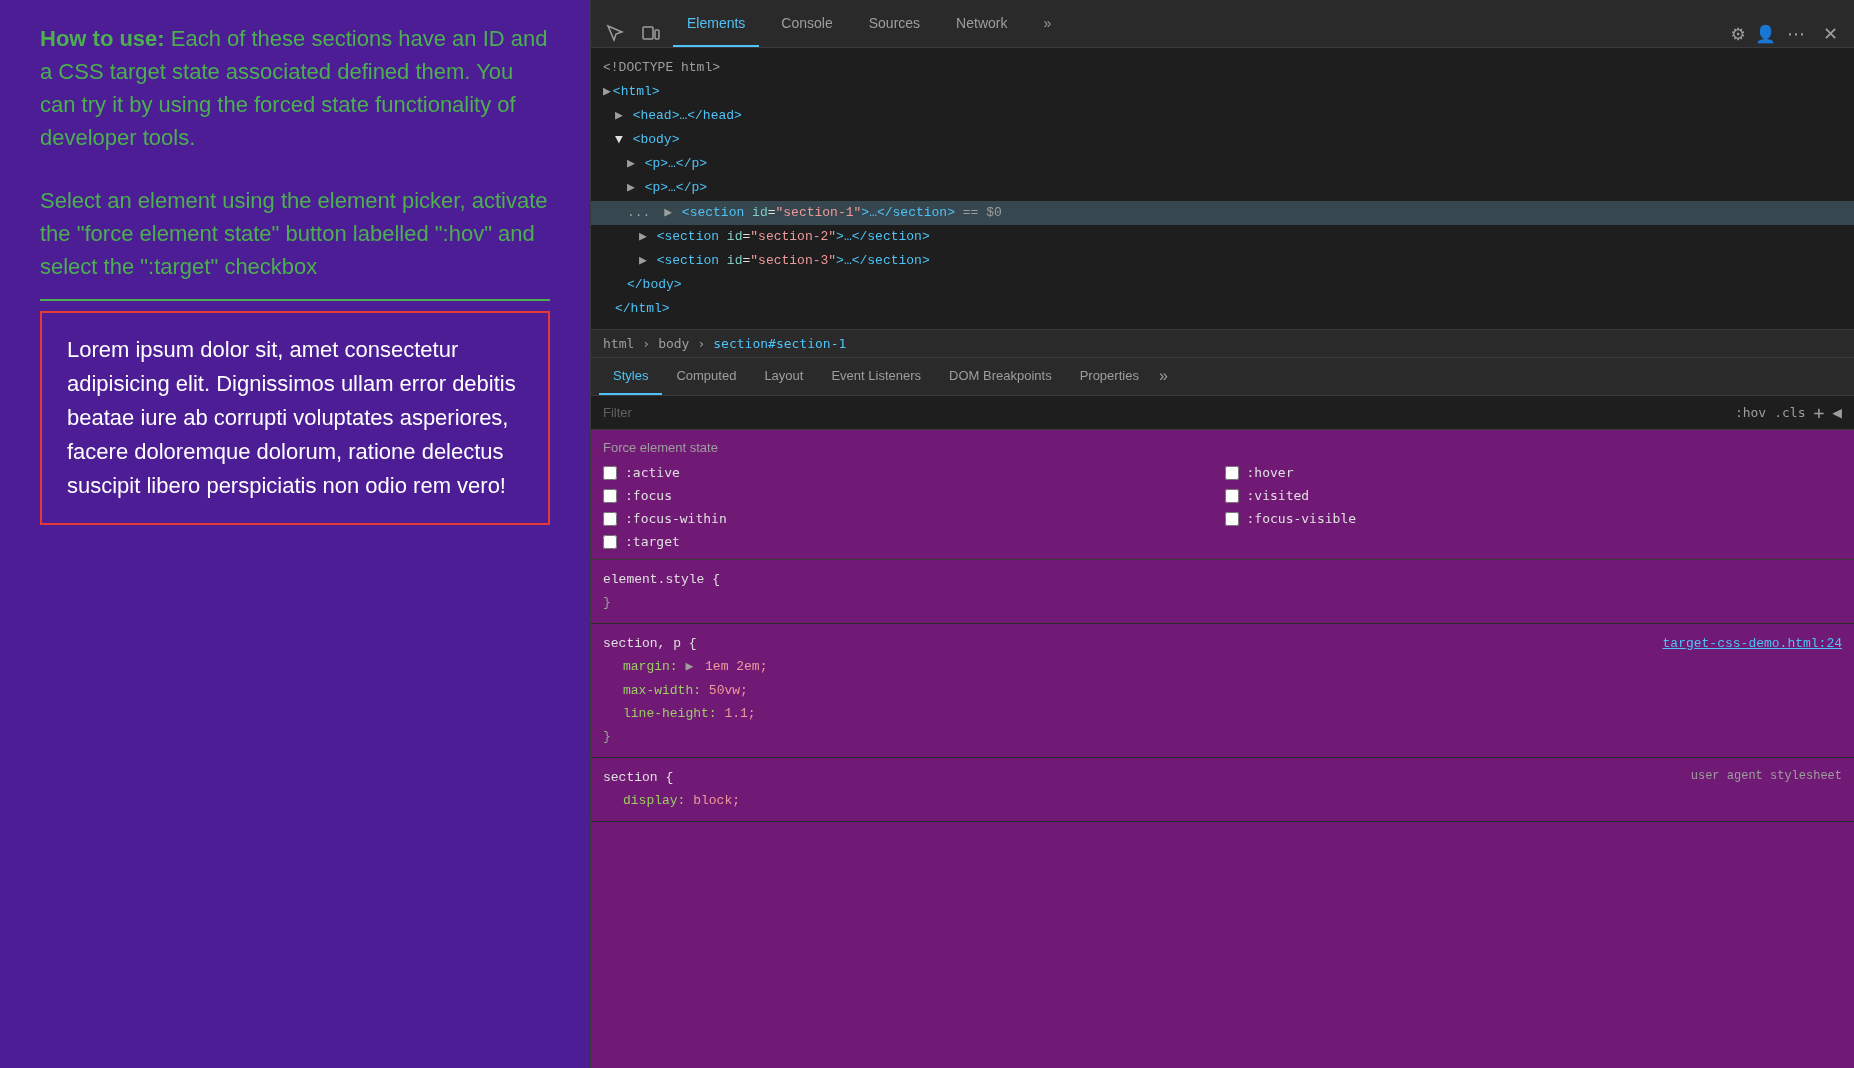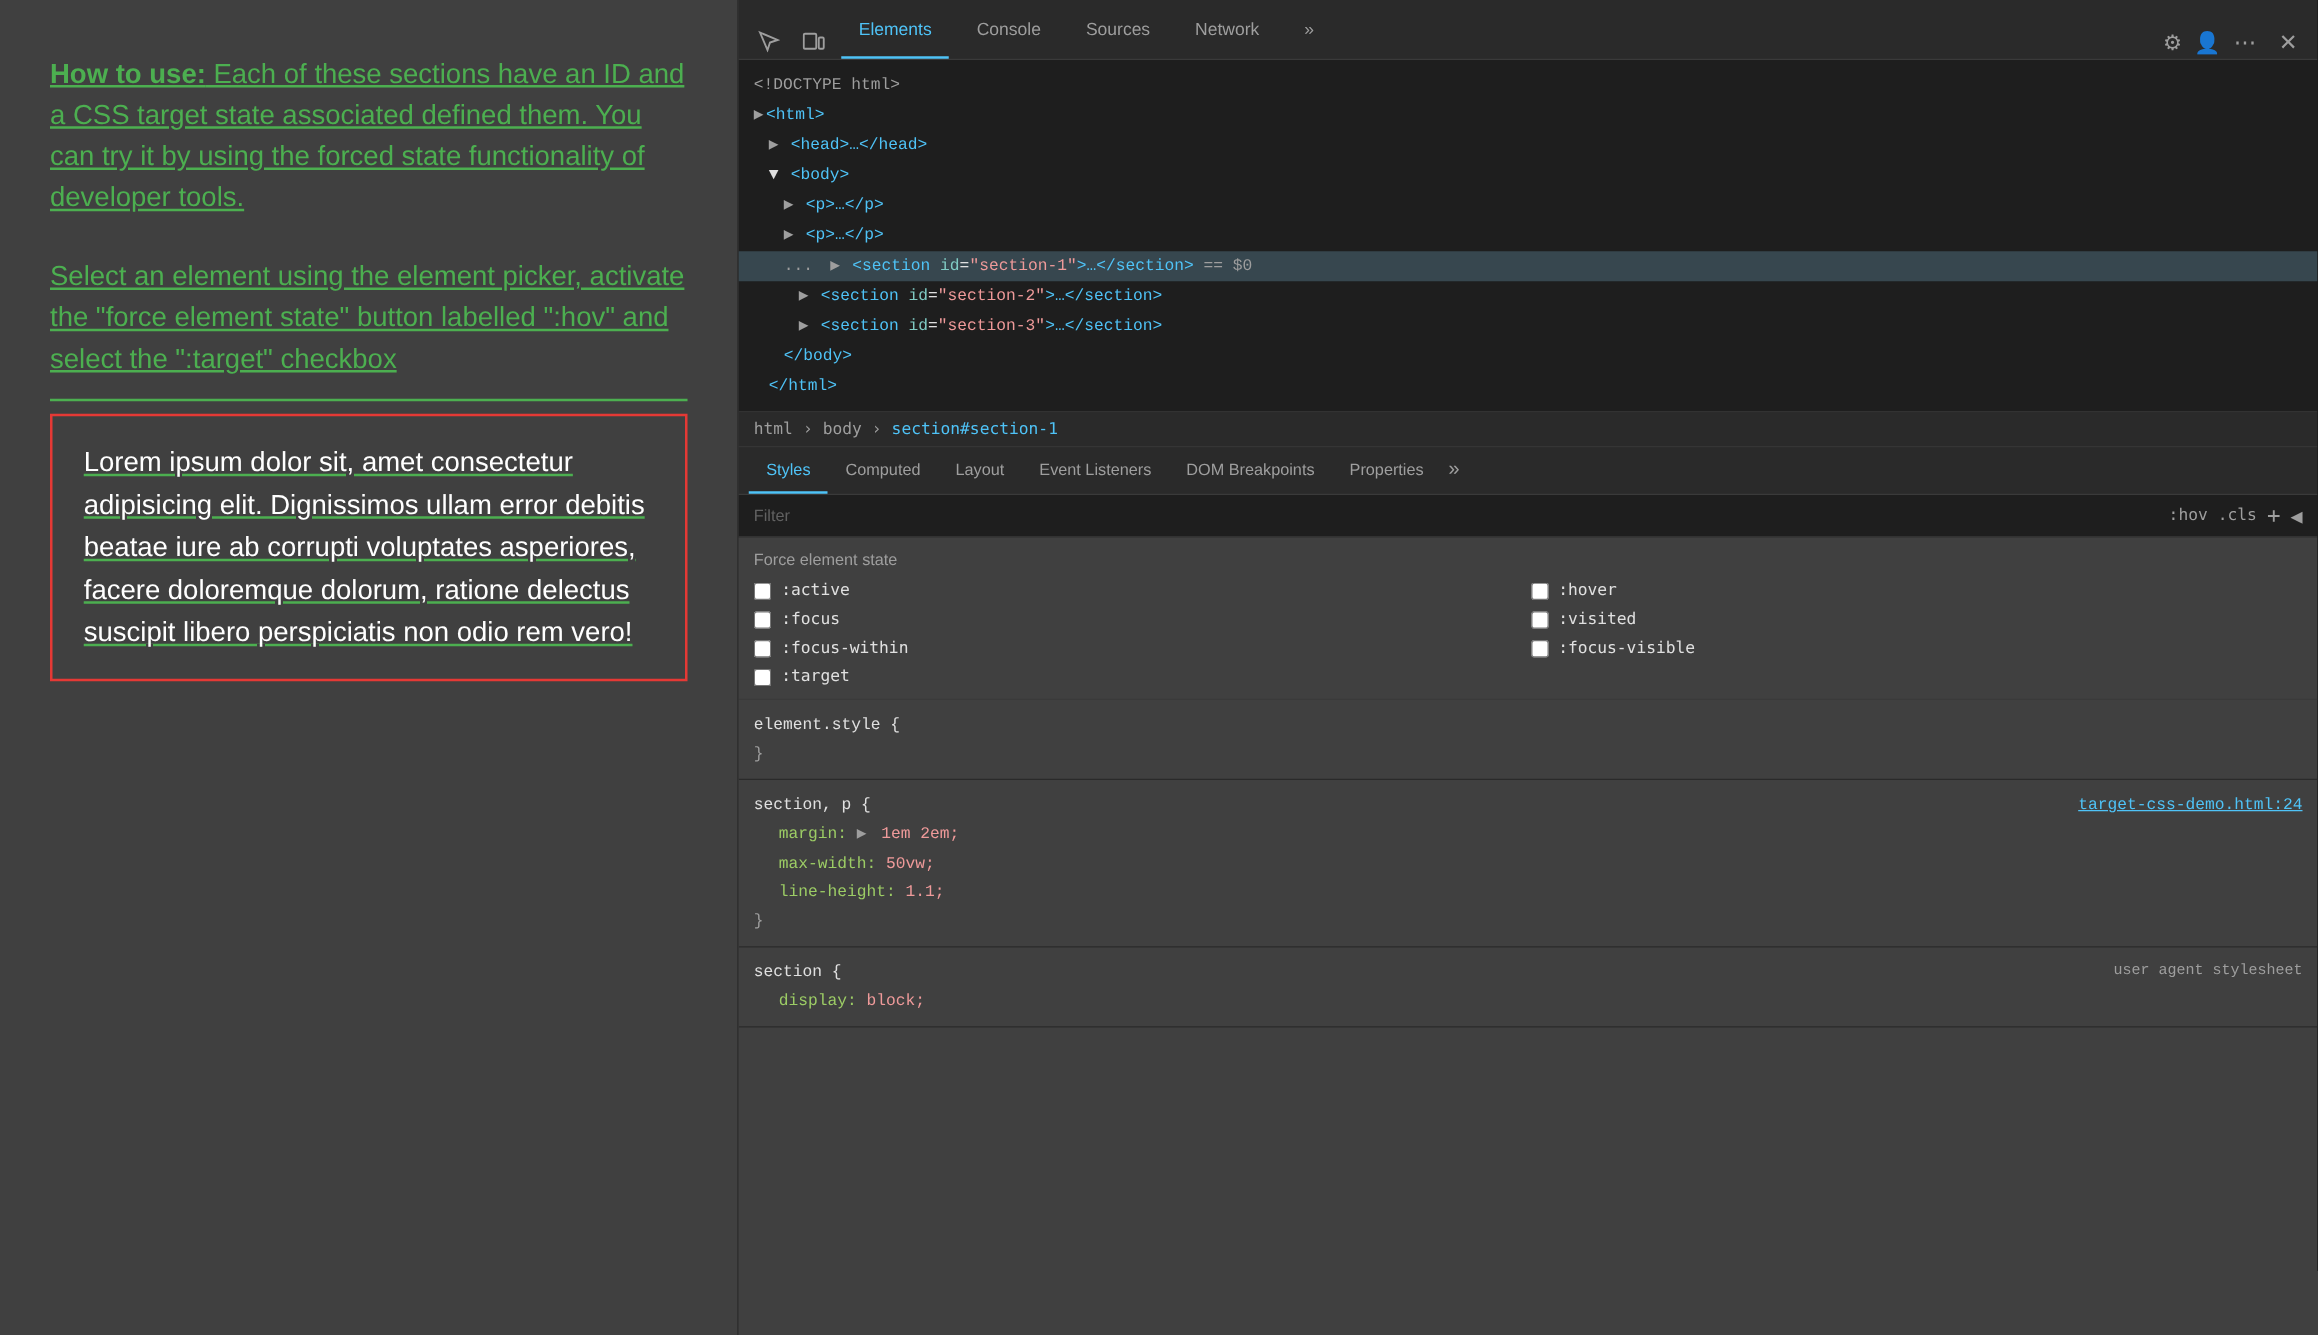--- a/index.html
+++ b/index.html
@@ -9,26 +9,25 @@
       height: 1068px;
       font-family: Arial, sans-serif;
       background: #1e1e1e;
       overflow: hidden;
     }
 
     
     .left-panel {
       width: 590px;
       min-width: 590px;
-      background: #404040;
-      padding: 42px 40px;
+      background: #4c1d95;
+      padding: 22px 40px;
       color: #4caf50;
       font-size: 22px;
       line-height: 1.5;
-      text-decoration: underline;
     }
 
     .left-panel .how-to-use-bold {
       font-weight: bold;
       color: #4caf50;
     }
 
     .left-panel .instruction-text {
       color: #4caf50;
       margin-bottom: 30px;
@@ -165,21 +164,21 @@
     }
 
     .breadcrumb-bar .active-crumb {
       color: #4fc3f7;
     }
 
     
     .styles-section {
       flex: 1;
       overflow-y: auto;
-      background: #404040;
+      background: #701a75;
     }
 
     
     .styles-tabs {
       display: flex;
       align-items: center;
       background: #2a2a2a;
       border-bottom: 1px solid #3a3a3a;
       padding: 0 8px;
       height: 38px;

